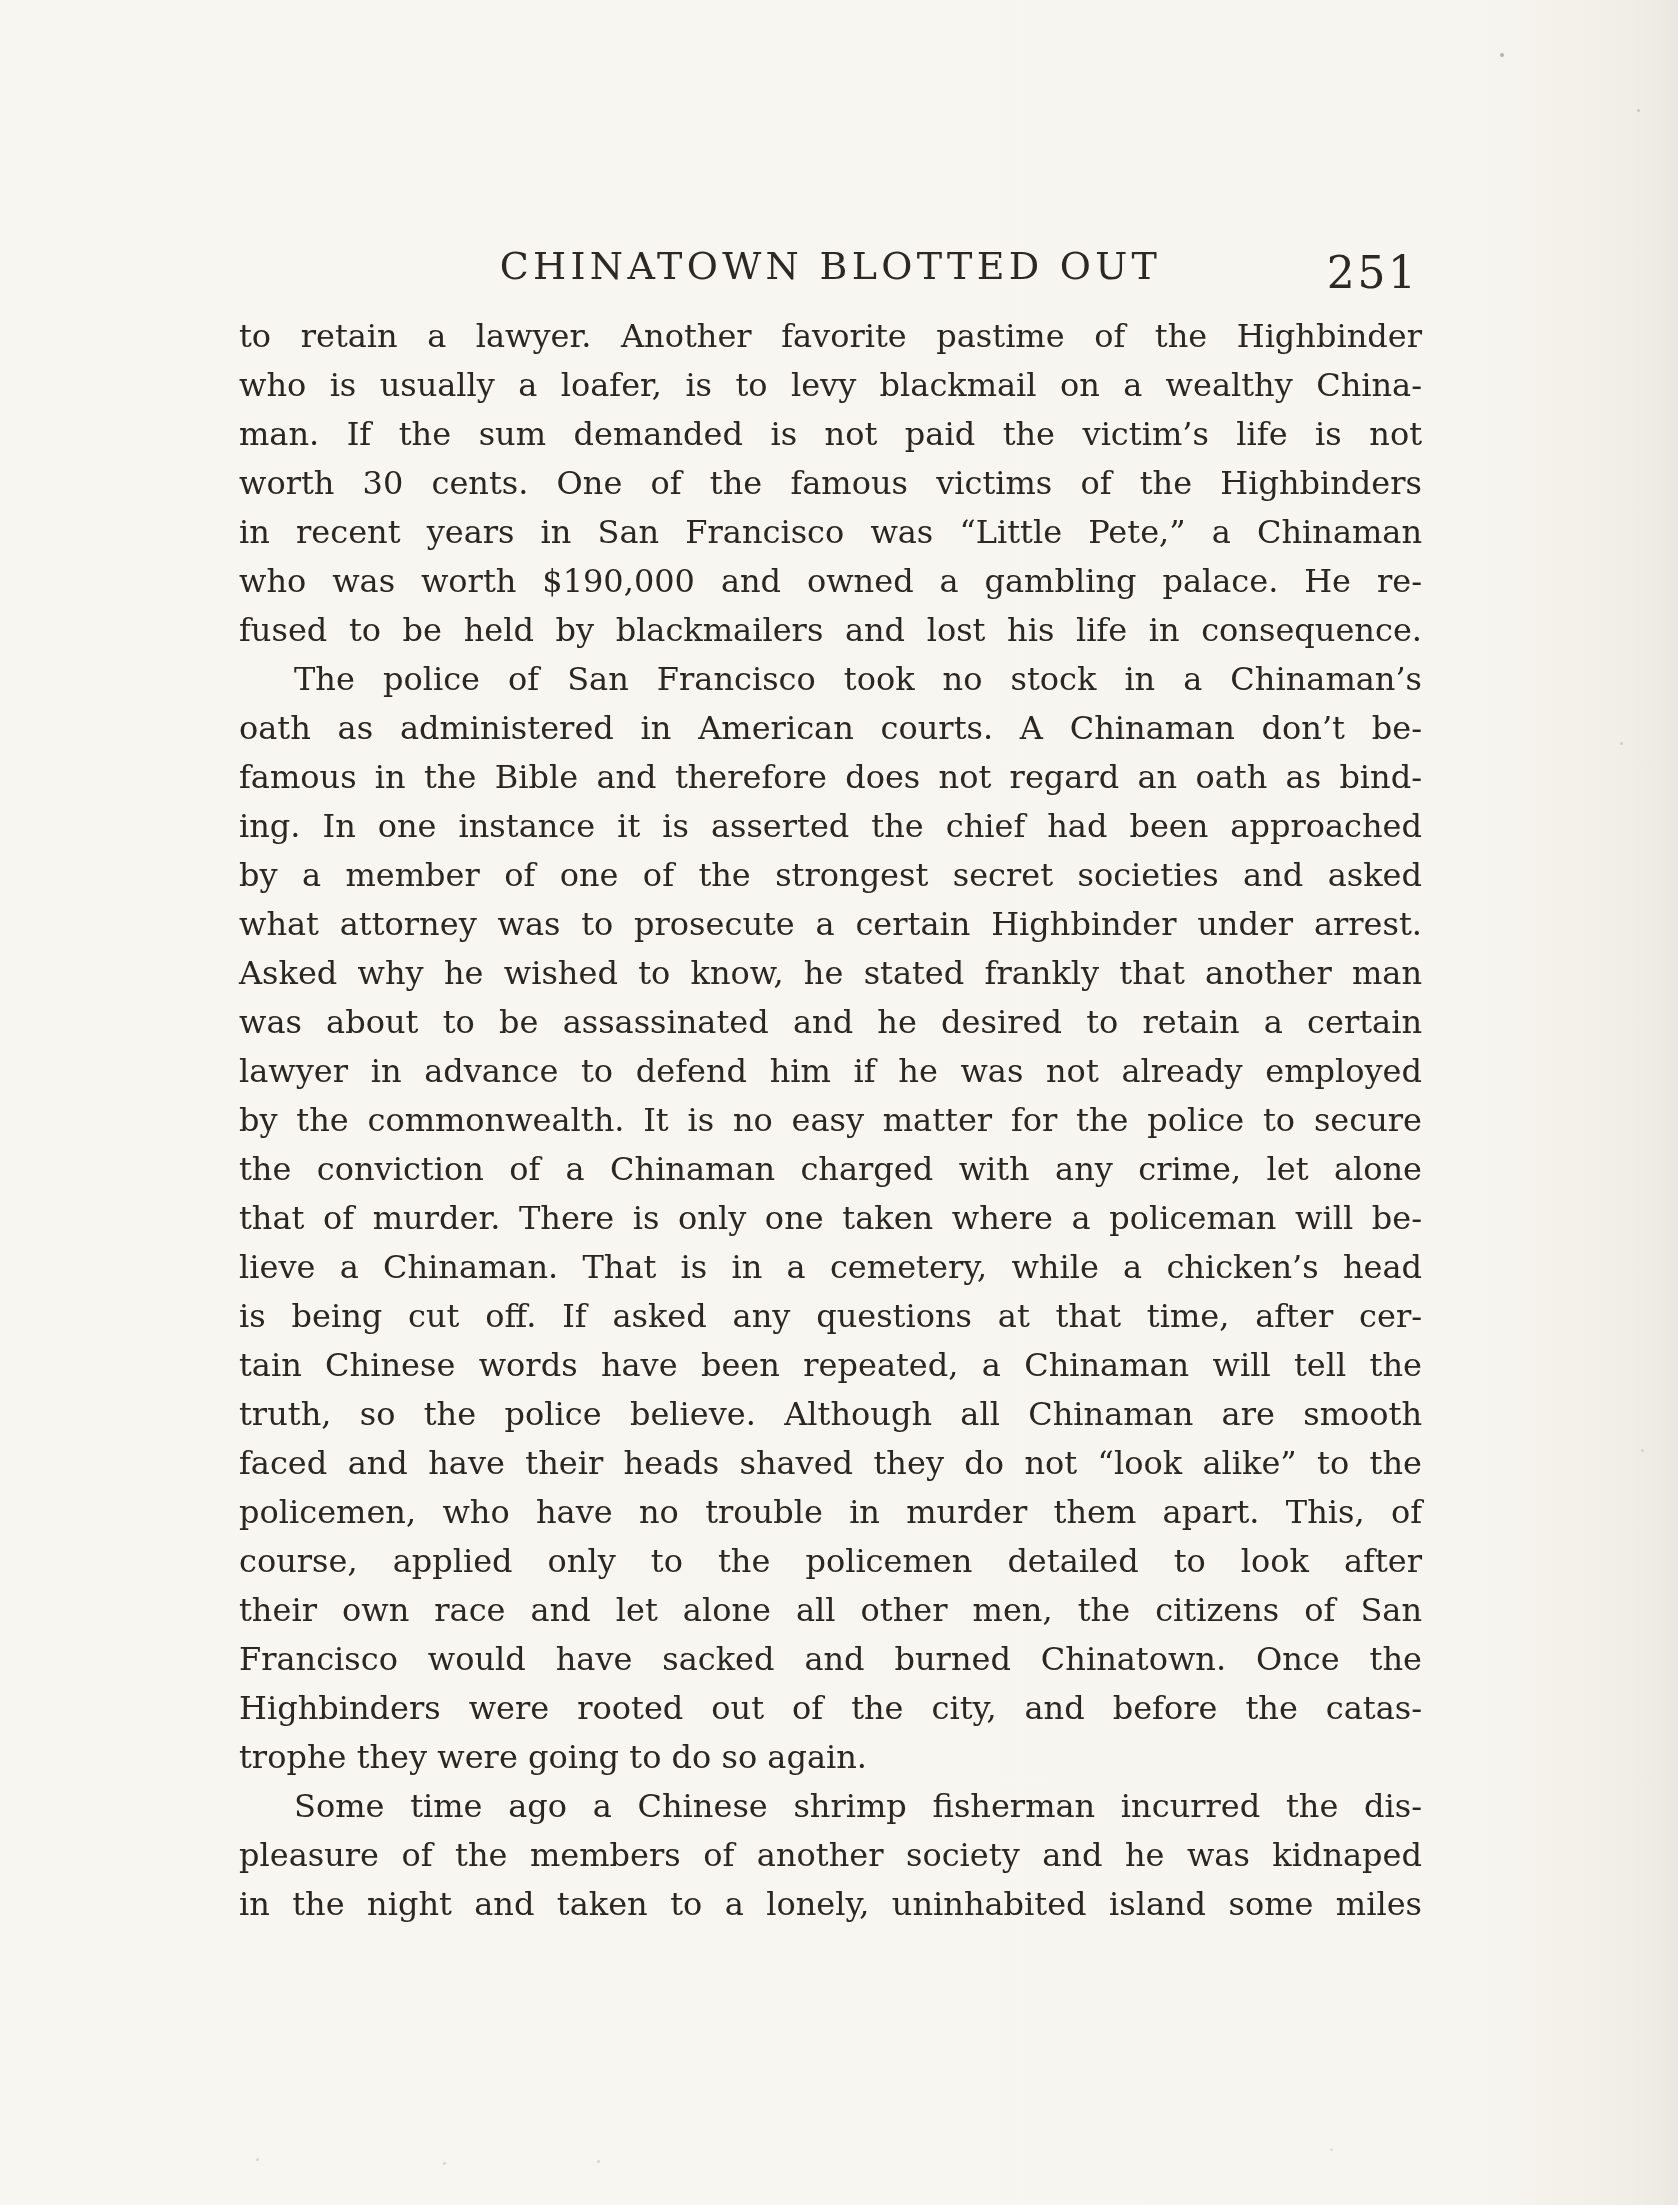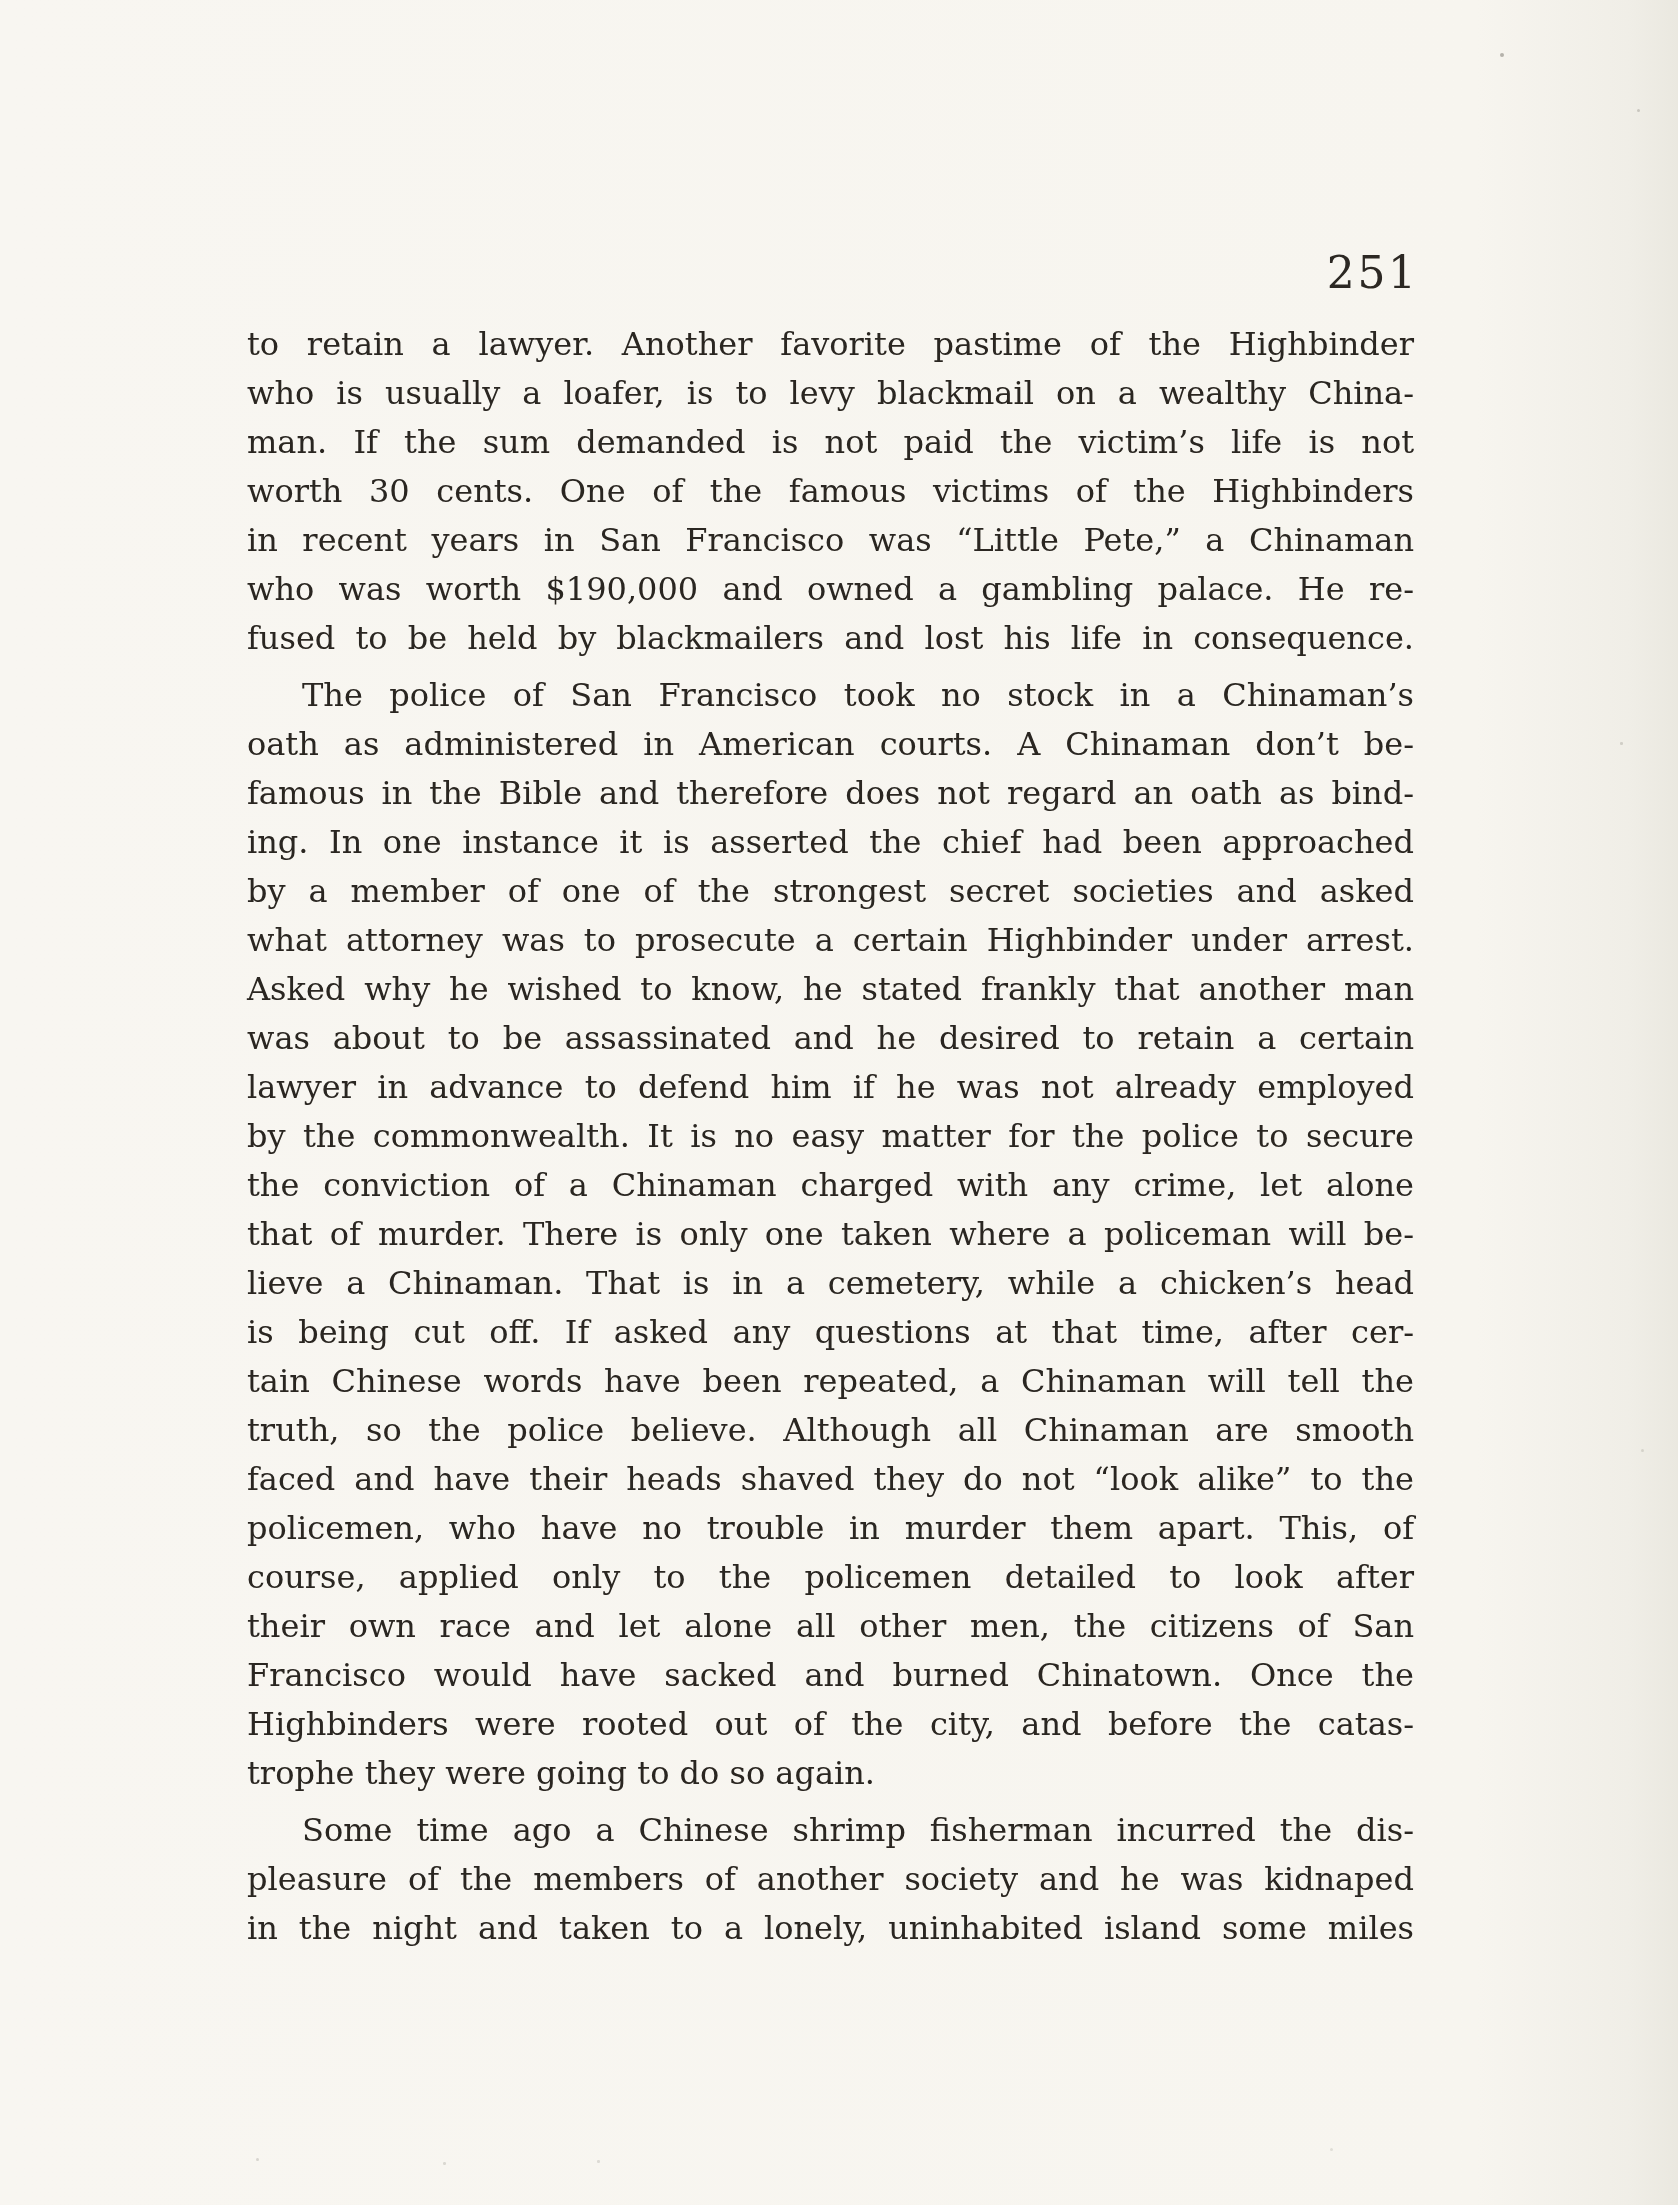--- a/index.html
+++ b/index.html
@@ -43,21 +43,21 @@
     letter-spacing: 2.6px;
     color: #2c2823;
   }
   .body-text {
     position: absolute;
     left: 239px;
     top: 312px;
     width: 1183px;
   }
   .paragraph {
-    margin: 8px;
+    margin: 0;
   }
   .line {
     font-size: 32px;
     line-height: 49px;
     text-align: justify;
     text-align-last: justify;
     color: #2a2621;
   }
   .line.last-left {
     text-align-last: left;
@@ -70,20 +70,21 @@
     border-radius: 50%;
     background: rgba(60, 55, 45, 0.35);
   }
 </style>
 </head>
 <body>
 
 <div class="page">
 
   <div class="header">
+    <span class="title">CHINATOWN BLOTTED OUT</span>
     <span class="page-number">251</span>
   </div>
 
   <div class="body-text" id="text-body">
       <div class="paragraph">
         <div class="line">to retain a lawyer.  Another favorite pastime of the Highbinder</div>
         <div class="line">who is usually a loafer, is to levy blackmail on a wealthy China-</div>
         <div class="line">man.  If the sum demanded is not paid the victim’s life is not</div>
         <div class="line">worth 30 cents.  One of the famous victims of the Highbinders</div>
         <div class="line">in recent years in San Francisco was “Little Pete,” a Chinaman</div>

